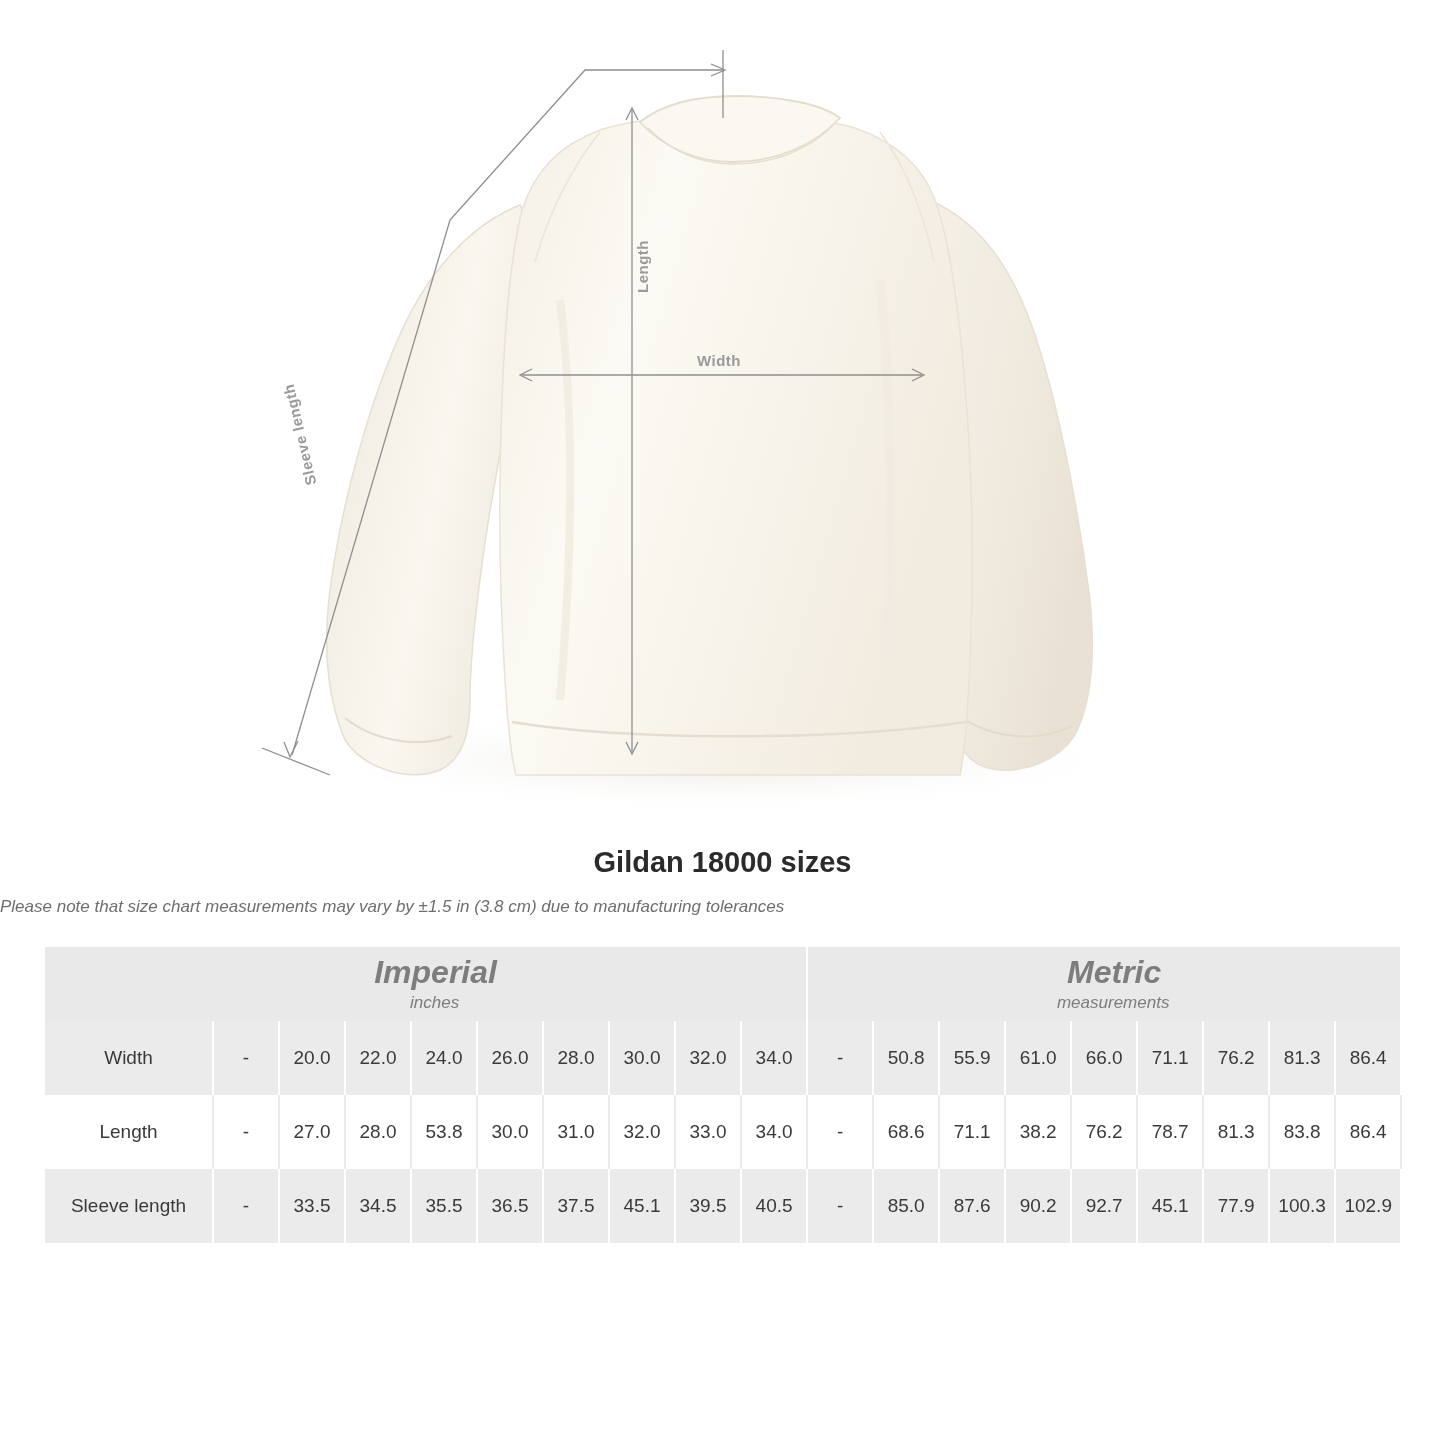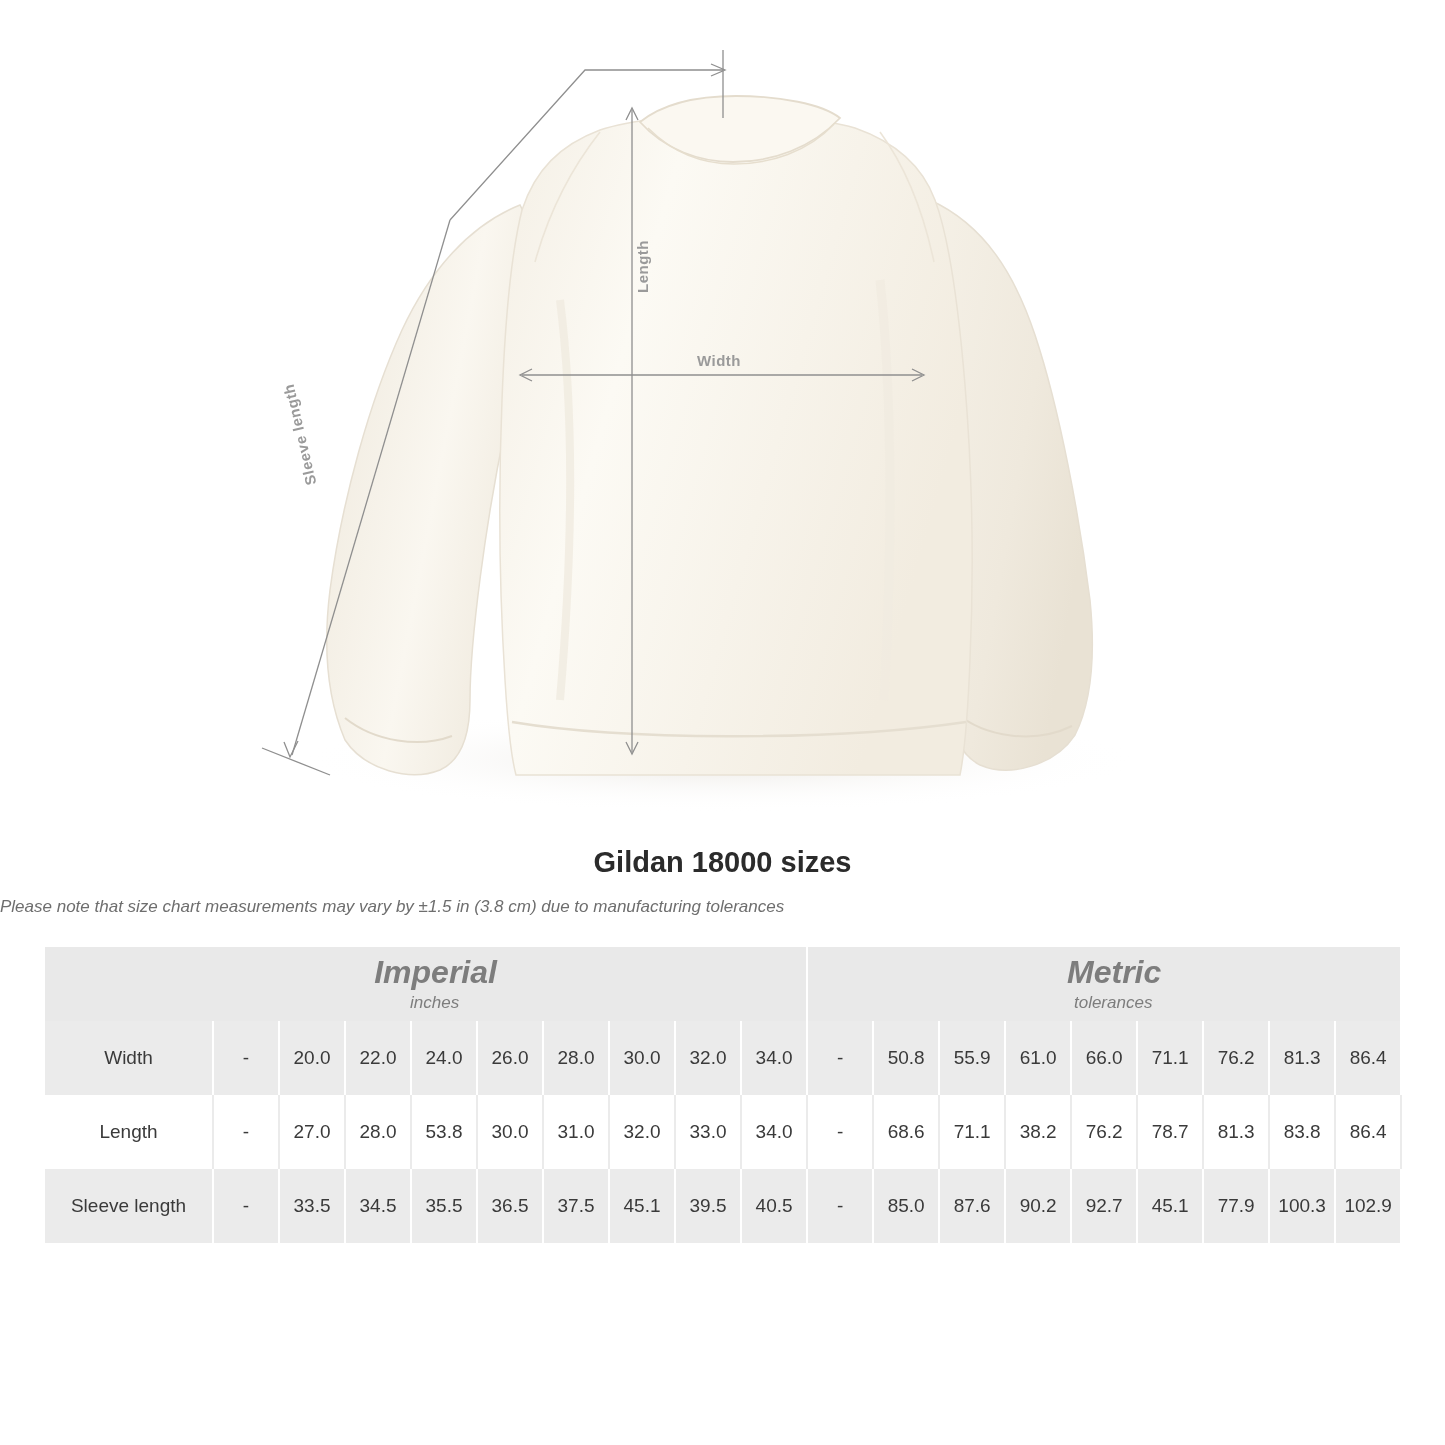--- a/index.html
+++ b/index.html
@@ -243,21 +243,21 @@
           <col class="colcell">
       </colgroup>
       <tbody>
         <tr class="unitrow">
           <td colspan="10">
             <div class="unit-main">Imperial</div>
             <div class="unit-sub">inches</div>
           </td>
           <td colspan="9">
             <div class="unit-main">Metric</div>
-            <div class="unit-sub">tolerances</div>
+            <div class="unit-sub">measurements</div>
           </td>
         </tr>
 
 
         <tr class="shade">
           <td class="rowhead">Width</td>
           <td>-</td>
           <td>20.0</td>
           <td>22.0</td>
           <td>24.0</td>

